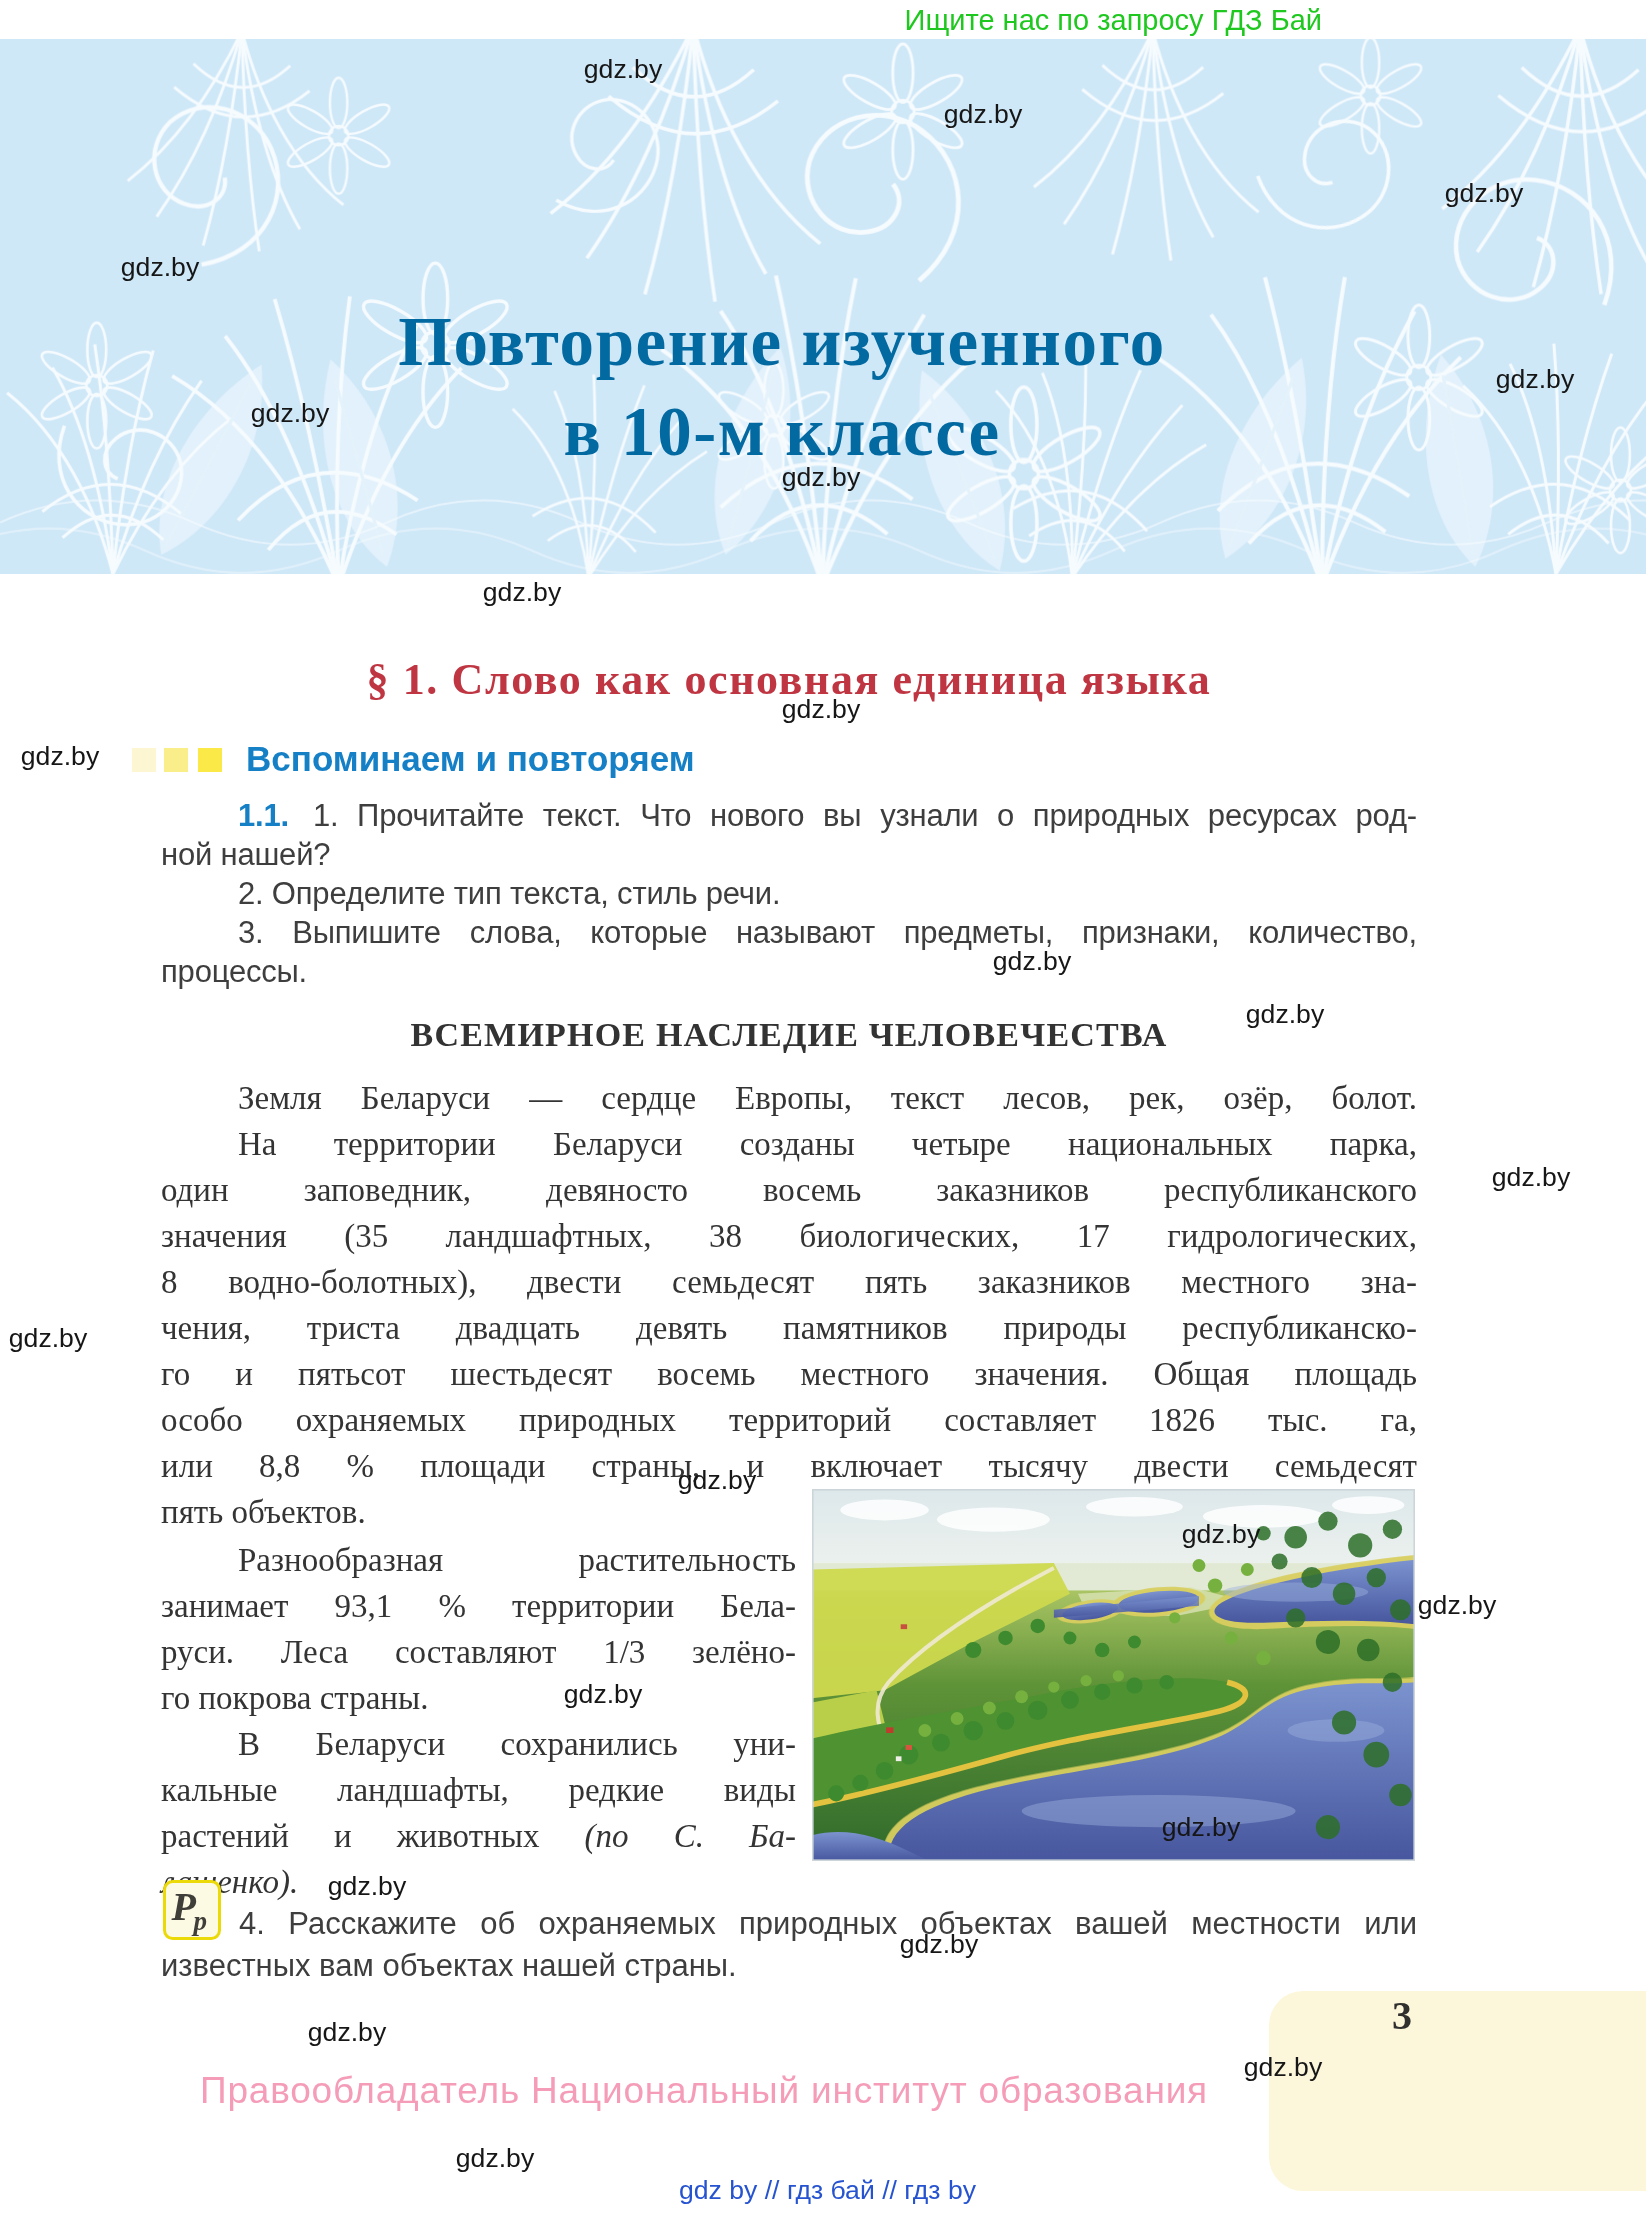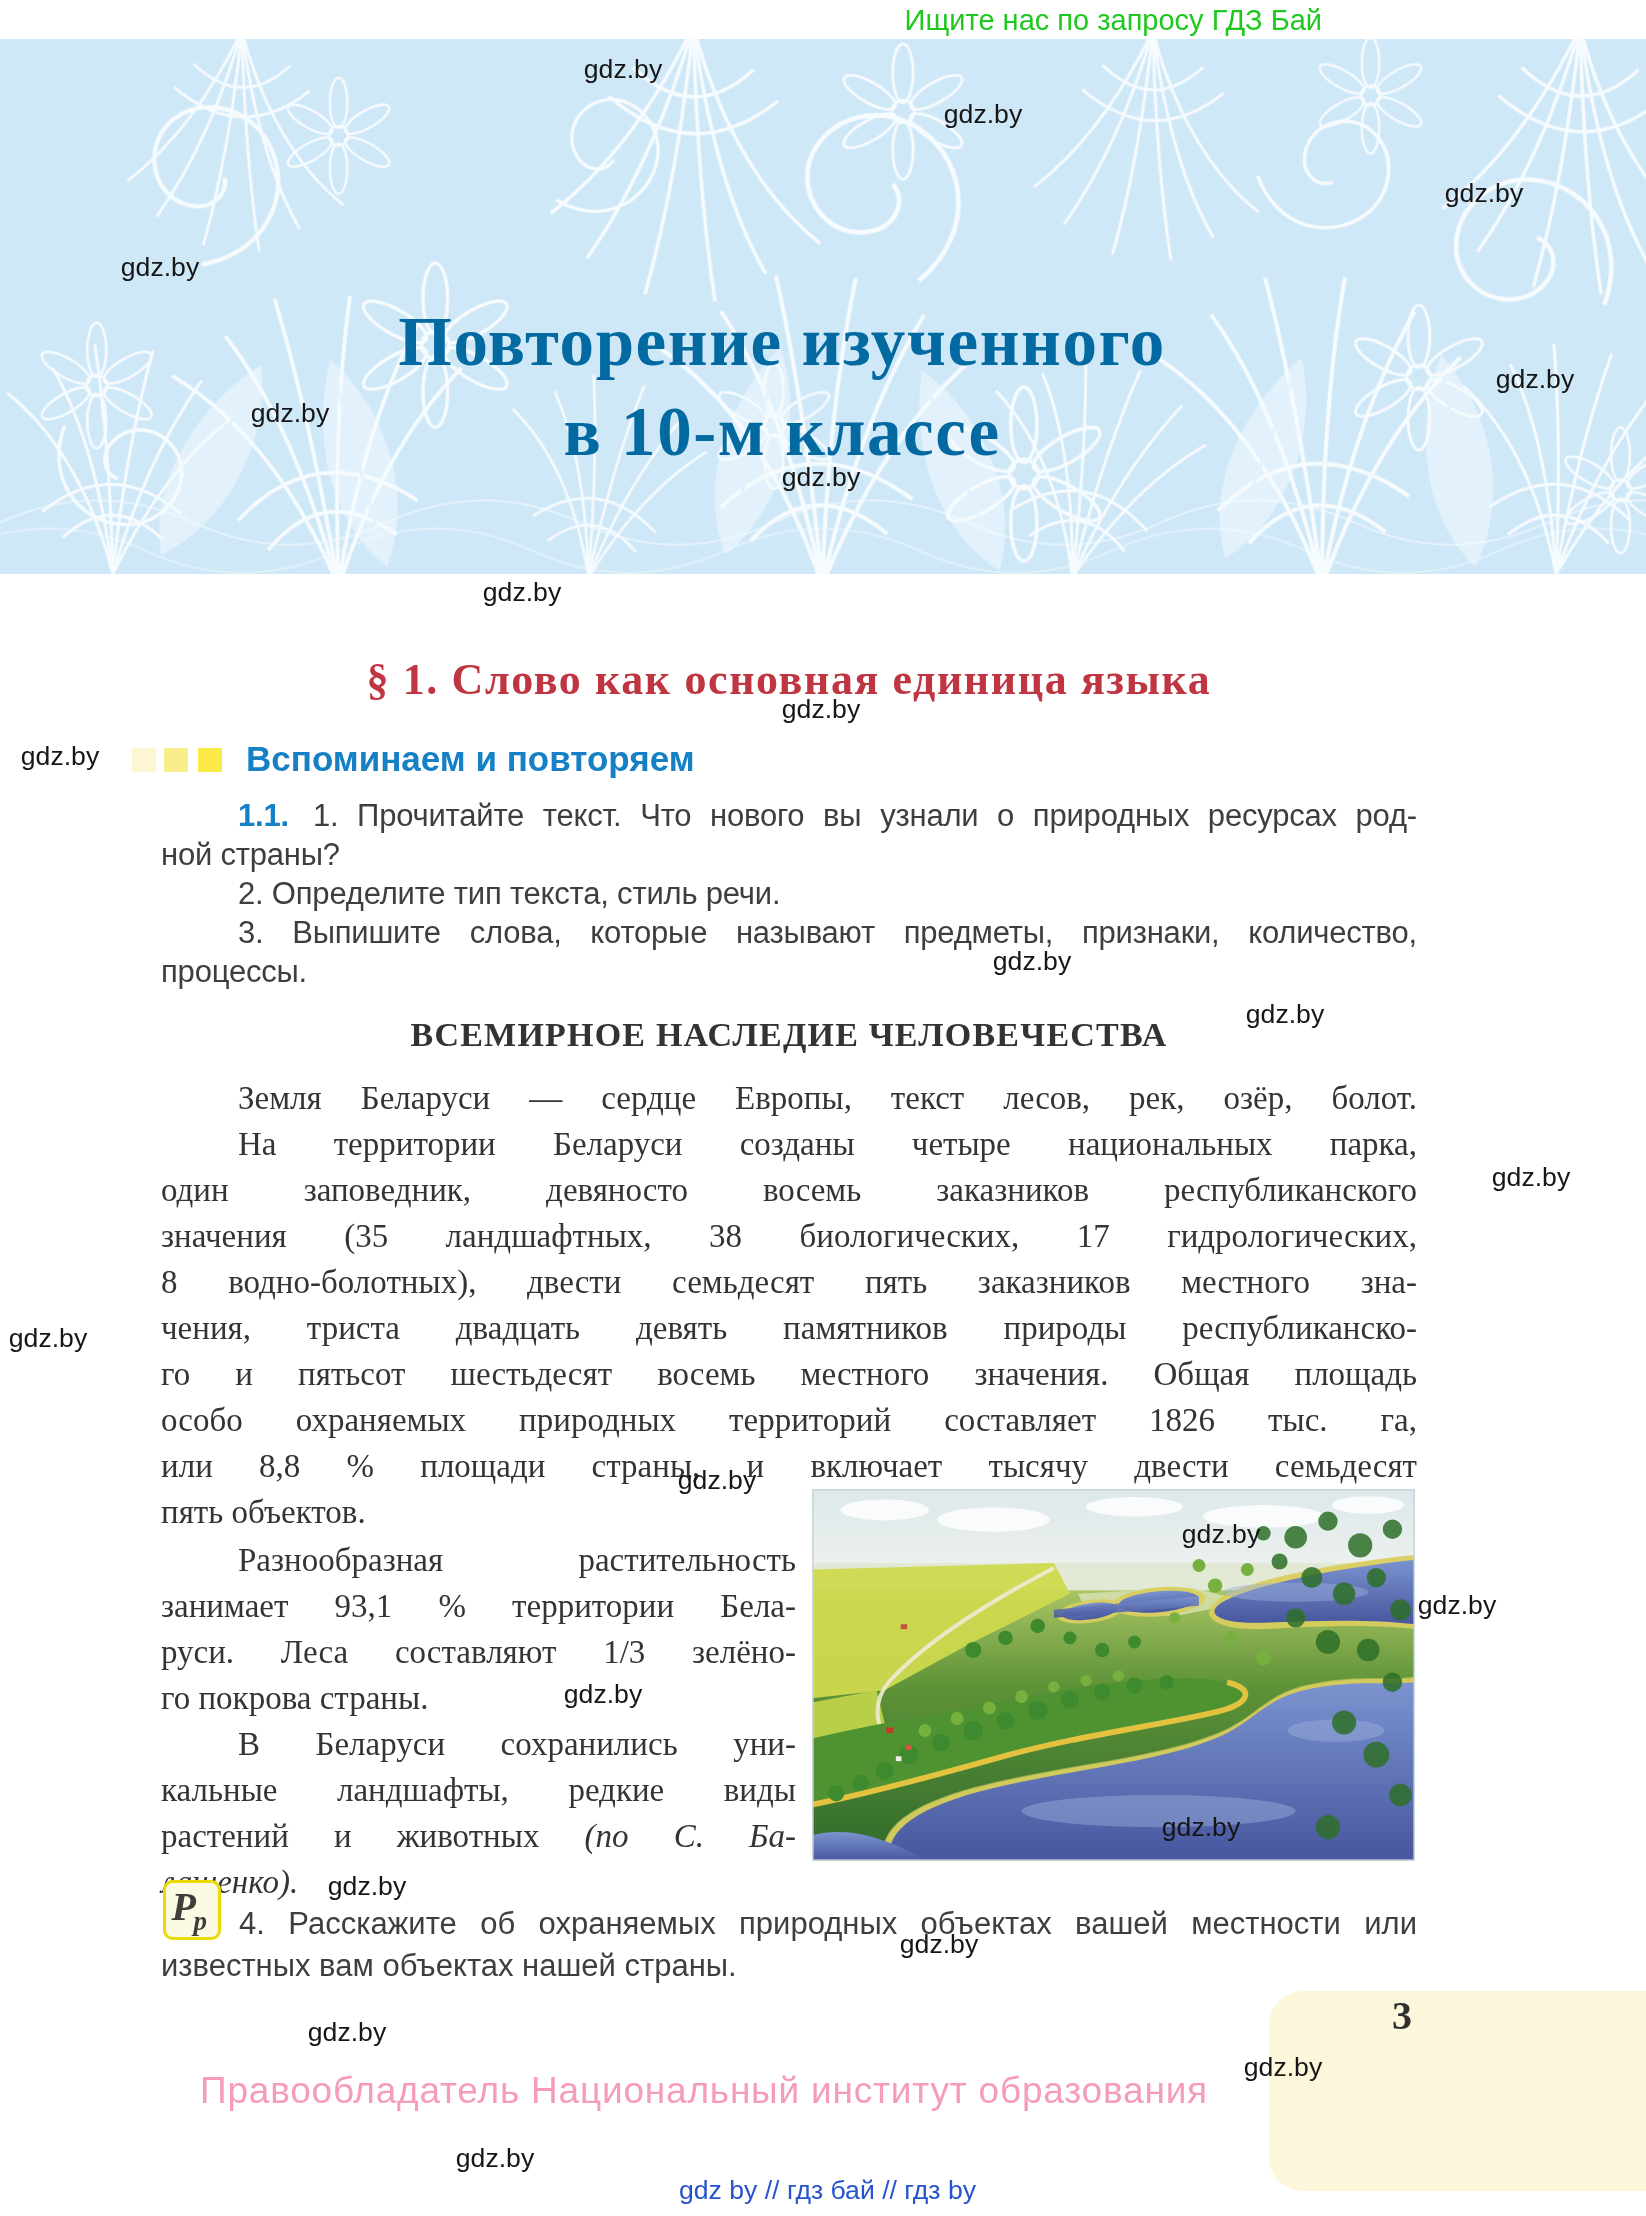--- a/index.html
+++ b/index.html
@@ -150,21 +150,21 @@
 
 <div class="section-heading">§ 1. Слово как основная единица языка</div>
 
 <span class="sq sq1"></span>
 <span class="sq sq2"></span>
 <span class="sq sq3"></span>
 <div class="recall-heading">Вспоминаем и повторяем</div>
 
 <div class="ex-block">
   <div class="line j ind"><span class="exnum">1.1.</span><span>1. Прочитайте текст. Что нового вы узнали о природных ресурсах род-</span></div>
-  <div class="line">ной страны?</div>
+  <div class="line">ной нашей?</div>
   <div class="line ind">2. Определите тип текста, стиль речи.</div>
   <div class="line j ind">3. Выпишите слова, которые называют предметы, признаки, количество,</div>
   <div class="line">процессы.</div>
 </div>
 
 <div class="reading-title">ВСЕМИРНОЕ НАСЛЕДИЕ ЧЕЛОВЕЧЕСТВА</div>
 
 <div class="serif-block">
   <div class="line j ind">Земля Беларуси — сердце Европы, текст лесов, рек, озёр, болот.</div>
   <div class="line j ind">На территории Беларуси созданы четыре национальных парка,</div>

